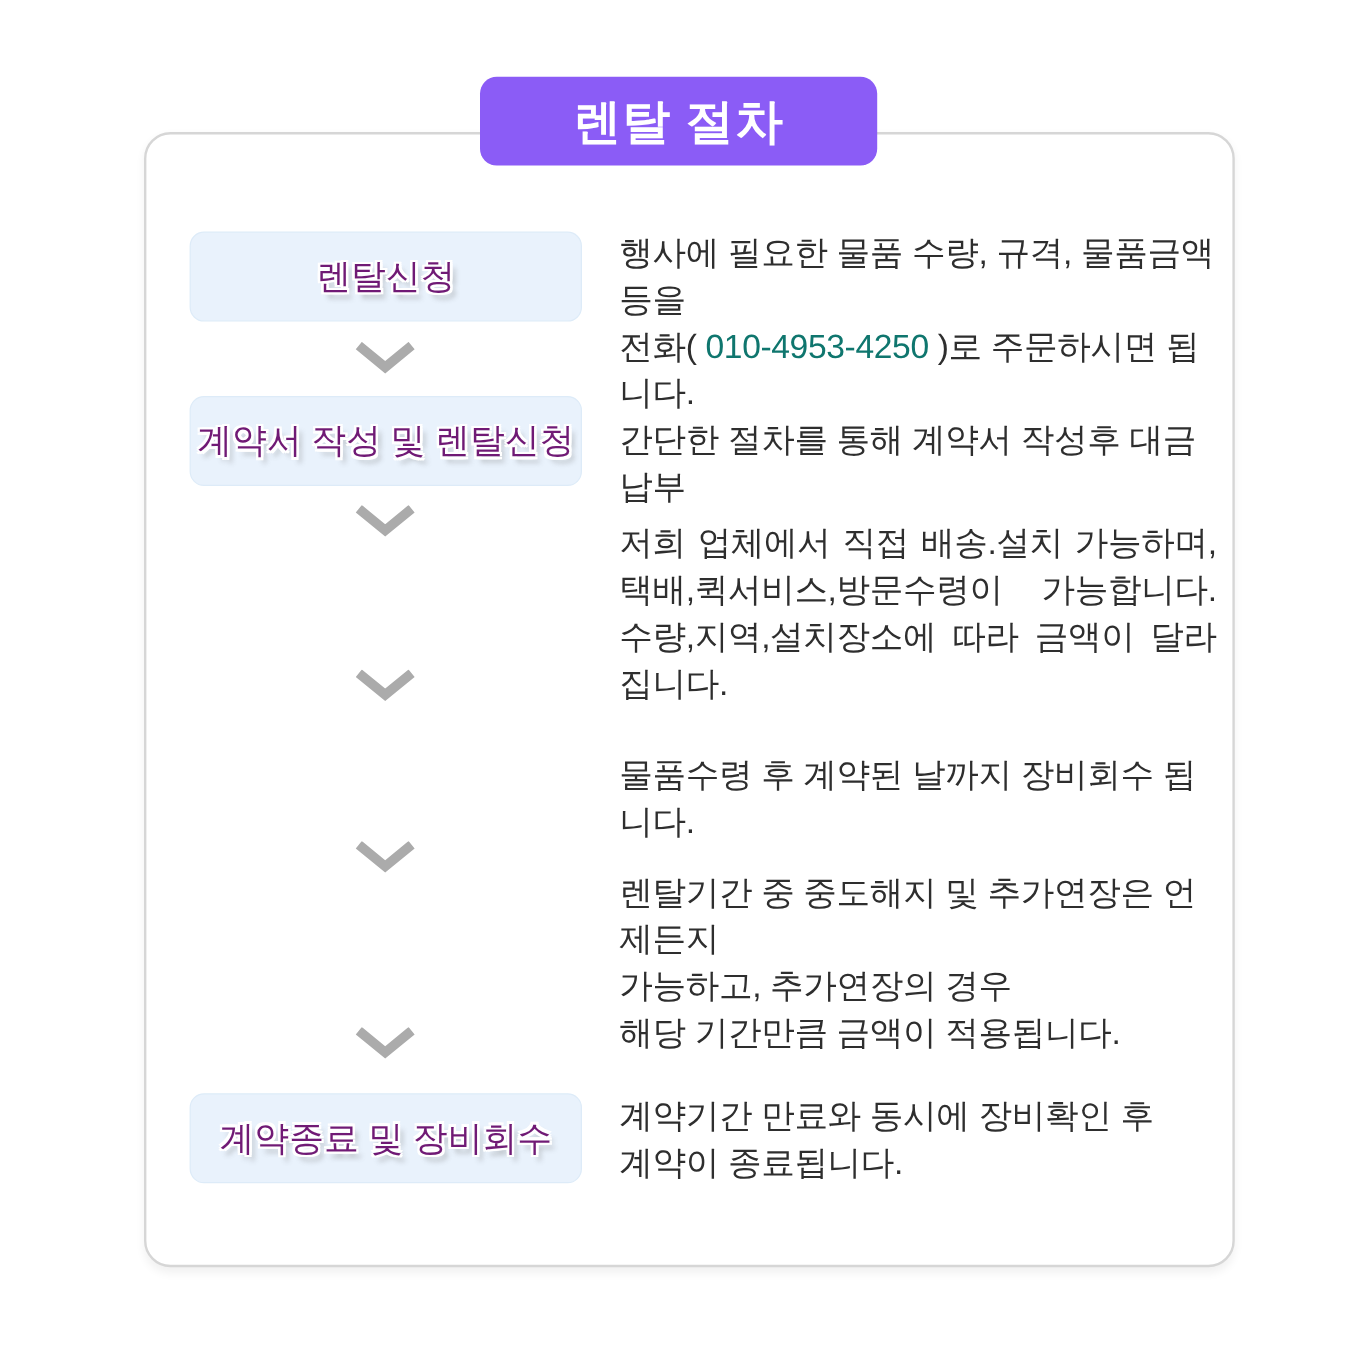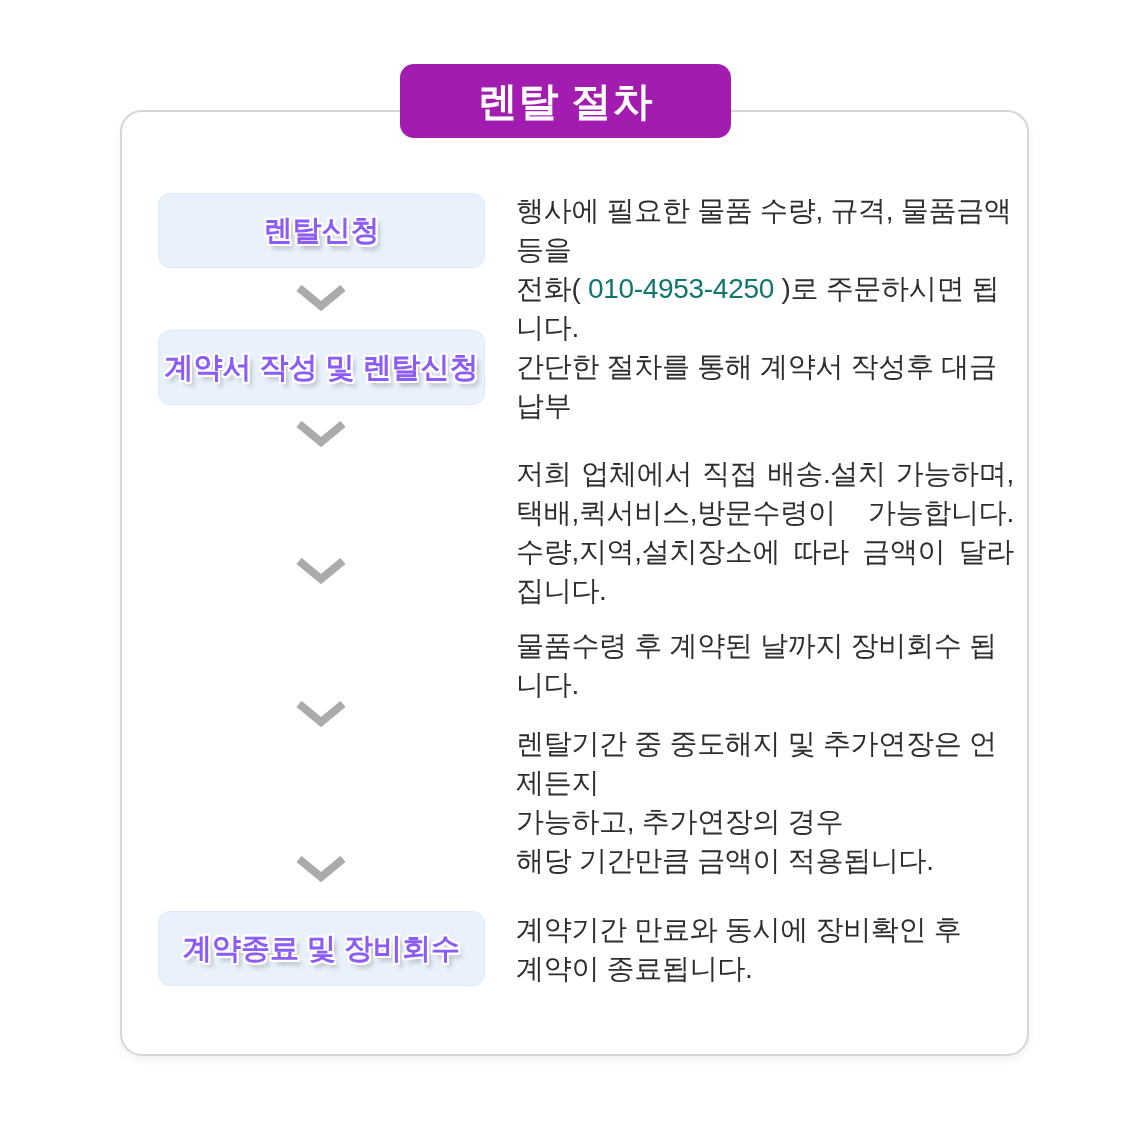--- a/index.html
+++ b/index.html
@@ -2,35 +2,35 @@
 <html><head>
 <meta charset="utf-8">
 <style>
   html,body{margin:0;padding:0;background:#ffffff;}
   .page{position:relative;width:1143px;height:1143px;background:#ffffff;overflow:hidden;
         font-family:"Liberation Sans","DejaVu Sans",sans-serif;}
   .card{position:absolute;left:120px;top:110px;width:905px;height:942px;
         background:#ffffff;border:2px solid #d6d6d6;border-radius:22px;
         box-shadow:0 4px 8px rgba(0,0,0,0.06);}
   .badge{position:absolute;left:400px;top:64px;width:331px;height:74px;
-         background:#a21caf;border-radius:14px;display:flex;align-items:center;justify-content:center;
+         background:#8b5cf6;border-radius:14px;display:flex;align-items:center;justify-content:center;
          z-index:3;}
   .badge span{color:#ffffff;font-size:40px;font-weight:bold;letter-spacing:1px;}
   .sbox{position:absolute;left:158px;width:327px;height:75px;background:#e9f2fc;
         border:1px solid #ddebf8;border-radius:12px;display:flex;align-items:center;justify-content:center;
         box-sizing:border-box;z-index:2;}
-  .slabel{color:#8b5cf6;font-size:29px;font-weight:bold;white-space:nowrap;
+  .slabel{color:#701a75;font-size:29px;font-weight:normal;white-space:nowrap;
     text-shadow:-2px -2px 0 #fff,0 -2px 0 #fff,2px -2px 0 #fff,-2px 0 0 #fff,2px 0 0 #fff,
                 -2px 2px 0 #fff,0 2px 0 #fff,2px 2px 0 #fff,4px 5px 4px rgba(110,110,110,0.45);}
   .s1{top:193px}.s2{top:330px}.s3{top:469px}.s4{top:608px}.s5{top:746px}.s6{top:911px}
   .chev{position:absolute;left:295px;width:52px;height:27px;z-index:2;}
   .c1{top:285px}.c2{top:421px}.c3{top:558px}.c4{top:701px}.c5{top:856px}
   .desc{position:absolute;left:516px;width:498px;font-size:28px;line-height:39px;
         color:#2e2e2e;letter-spacing:-0.3px;z-index:2;}
-  .d1{top:191px}.d2{top:347px}.d3{top:433px;text-align:justify;word-break:normal;margin-top:21px;}
+  .d1{top:191px}.d2{top:347px}.d3{top:433px;text-align:justify;word-break:normal;}
   .d4{top:626px}.d5{top:724px}.d6{top:910px}
   .phone{color:#0f766e;}
 </style>
 </head>
 <body>
 
 <div class="page">
   <div class="card"></div>
 
   <div class="badge">

